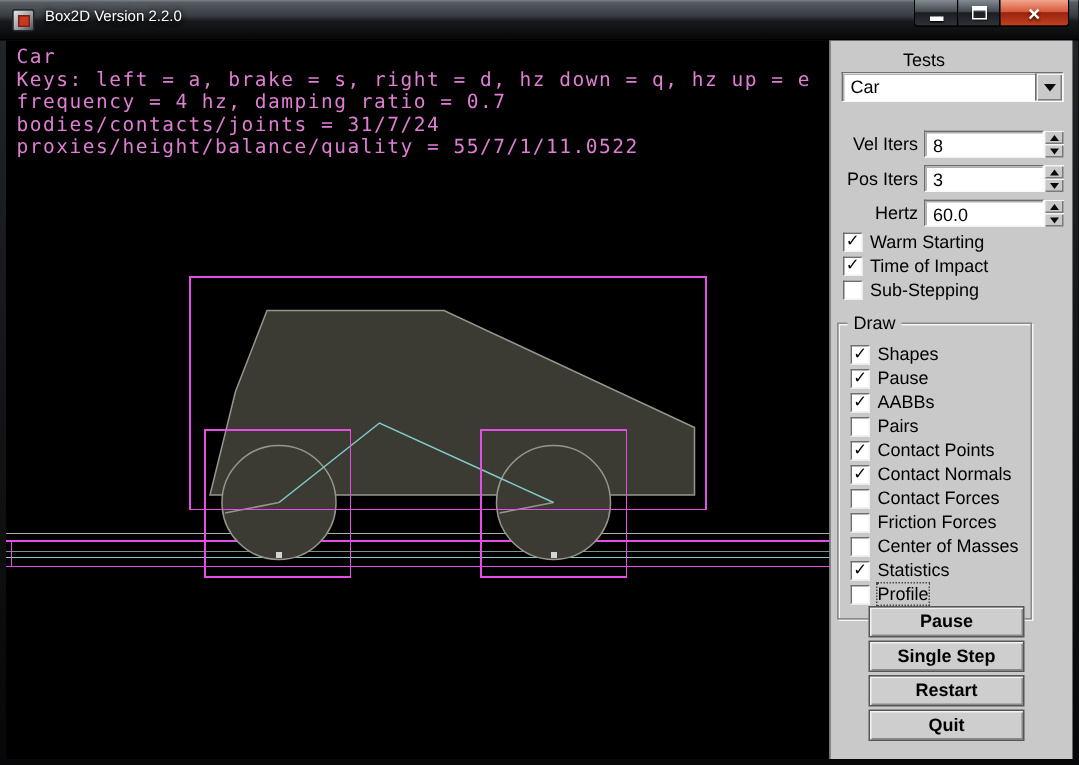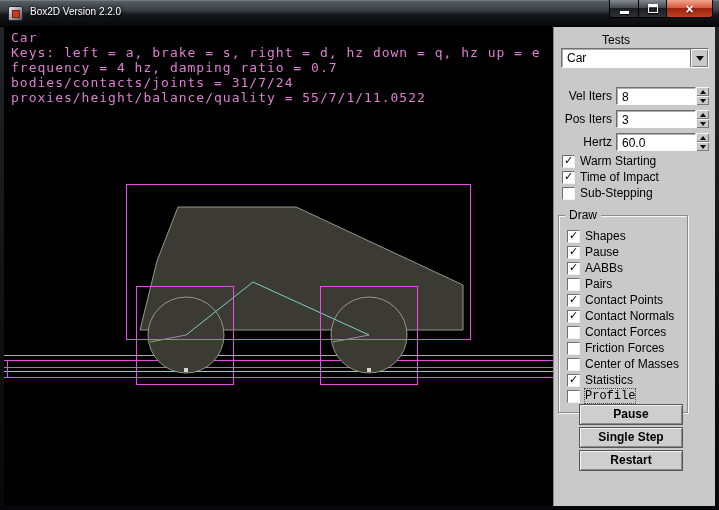--- a/index.html
+++ b/index.html
@@ -50,21 +50,21 @@
   .spin-up,.spin-down{position:absolute;left:0;width:13px;height:9px;background:#c9c9c9;box-sizing:border-box;
     box-shadow:inset 1px 1px 0 #f5f5f5, inset -1px -1px 0 #7a7a7a;display:flex;align-items:center;justify-content:center;}
   .spin-up{top:0;} .spin-down{top:9px;}
   .tri-up-s{width:0;height:0;border-left:3px solid transparent;border-right:3px solid transparent;border-bottom:4px solid #0a0a0a;}
   .tri-down-s{width:0;height:0;border-left:3px solid transparent;border-right:3px solid transparent;border-top:4px solid #0a0a0a;}
 
   .check-row{position:absolute;height:14px;display:flex;align-items:center;gap:5px;white-space:nowrap;}
   .cbox{width:13px;height:13px;box-sizing:border-box;background:#fff;border:1px solid;border-color:#6f6f6f #f2f2f2 #f2f2f2 #6f6f6f;
     display:flex;align-items:center;justify-content:center;flex:0 0 13px;}
   .cmark{font:700 11px "DejaVu Sans",sans-serif;line-height:1;margin-top:-1px;}
-  .clabel.focused{outline:1px dotted #4a4a4a;font-family:Liberation Mono, monospace;}
+  .clabel.focused{outline:1px dotted #4a4a4a;}
 
   .group{position:absolute;left:4px;top:188px;width:130px;height:198px;box-sizing:border-box;
     border:1px solid #8a8a8a;box-shadow:1px 1px 0 #f6f6f6, inset 1px 1px 0 #f6f6f6;}
   .group-label{position:absolute;top:-8px;left:6px;background:#c9c9c9;padding:0 4px;}
 
   .g-btn{position:absolute;left:25px;width:104px;height:21px;box-sizing:border-box;background:#cecece;
     border:1px solid #565656;box-shadow:inset 1px 1px 0 #f2f2f2, inset -1px -1px 0 #898989;
     text-align:center;line-height:19px;cursor:default;font-weight:bold;}
 </style>
 </head>
@@ -262,16 +262,17 @@
           <span class="cbox">
               <span class="cmark"></span>
             </span>
           <span class="clabel focused">Profile</span>
         </div>
       </div>
 
       <div class="g-btn" style="top:377px">Pause</div>
       <div class="g-btn" style="top:400px">Single Step</div>
       <div class="g-btn" style="top:423px">Restart</div>
+      <div class="g-btn" style="top:446px">Quit</div>
 
     </div>
   </div>
 </div>
 
 </body></html>

